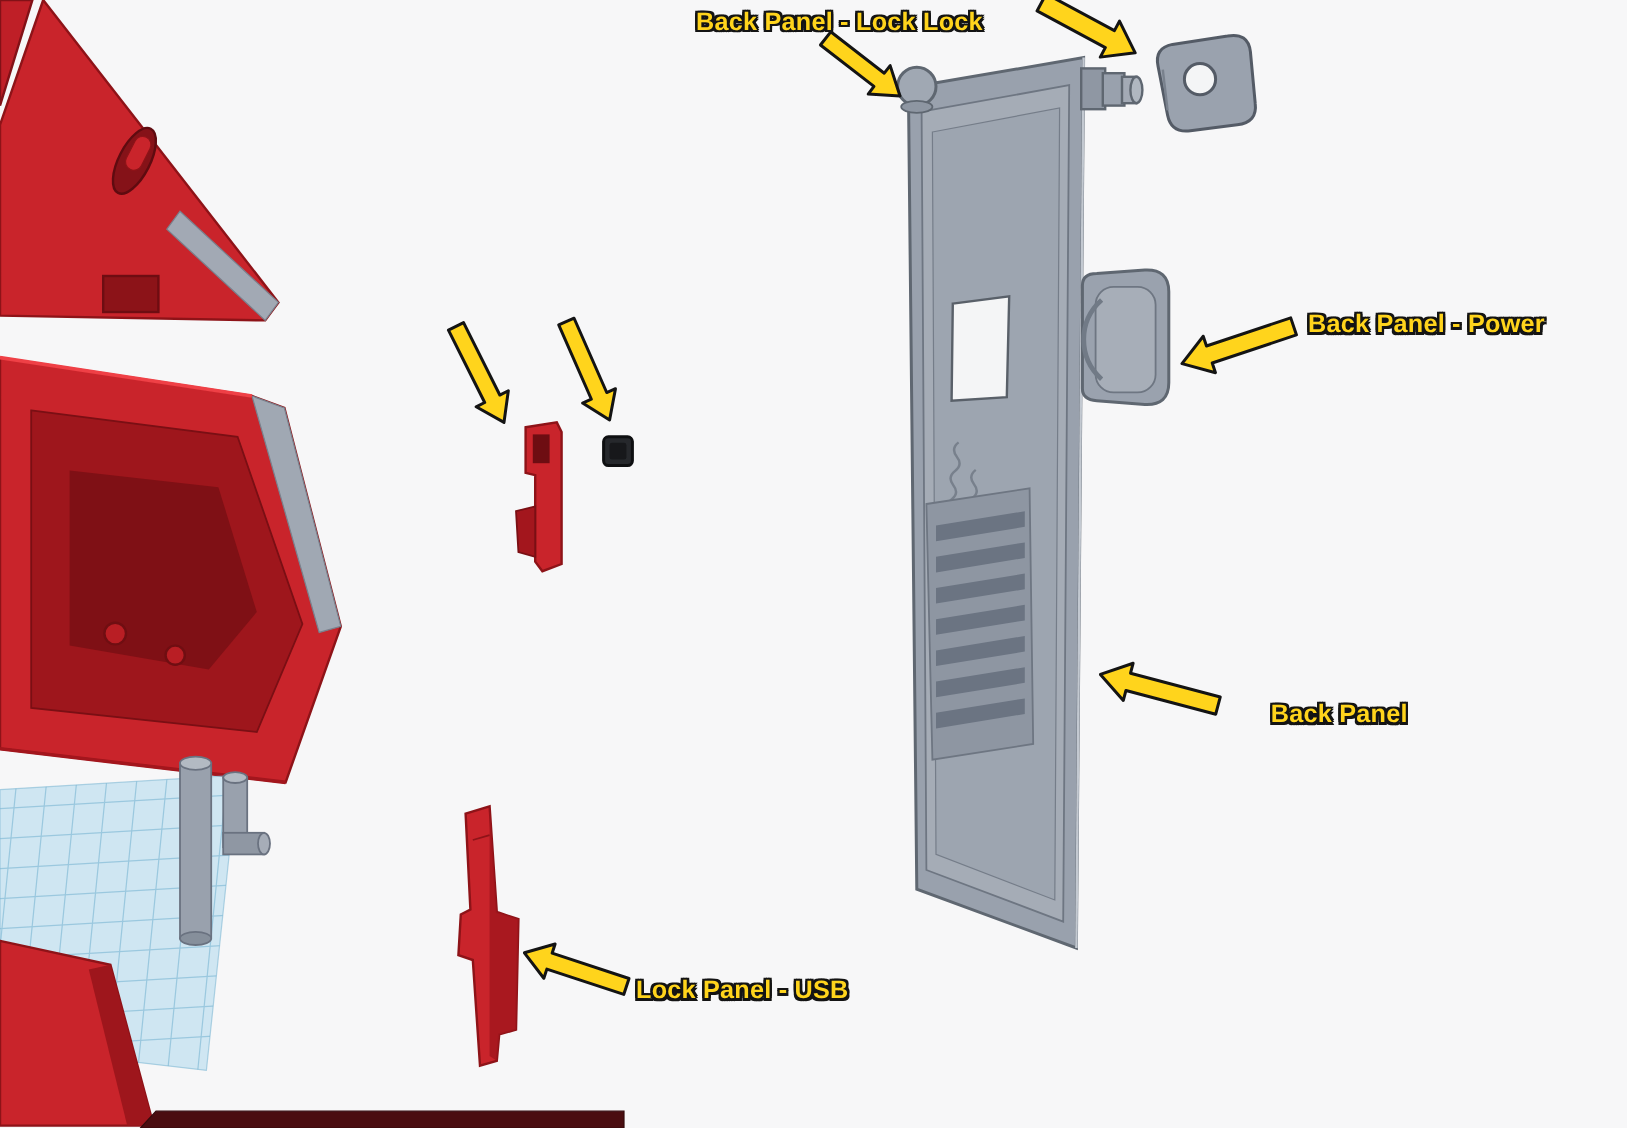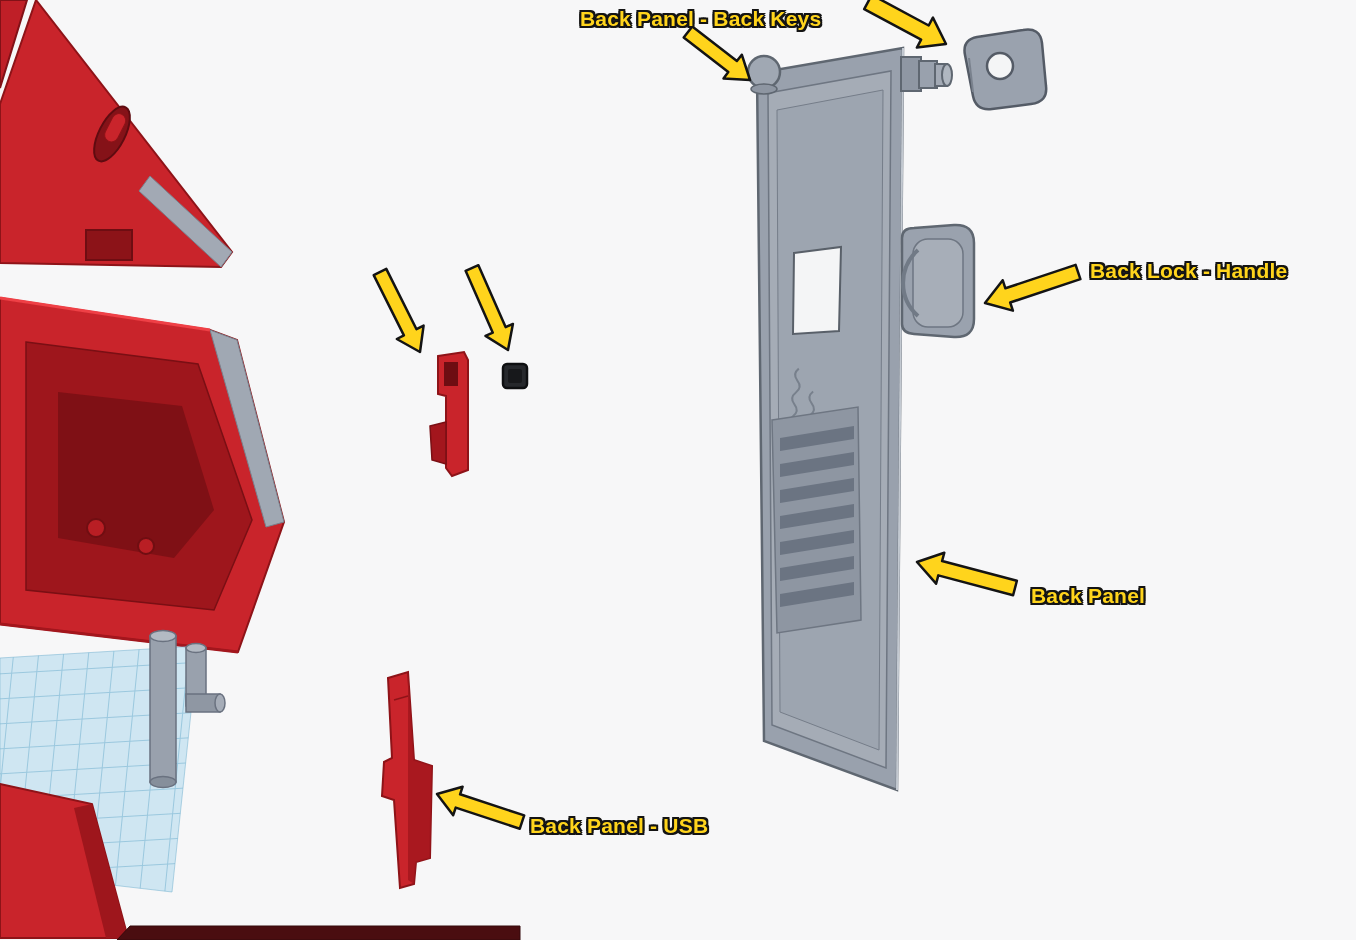--- a/index.html
+++ b/index.html
@@ -19,21 +19,21 @@
     white-space:nowrap;
     text-shadow:
       -2px -2px 0 #141414, 2px -2px 0 #141414,
       -2px  2px 0 #141414, 2px  2px 0 #141414,
       -2px  0   0 #141414, 2px  0   0 #141414,
        0   -2px 0 #141414, 0    2px 0 #141414;
   }
   #lbl-lock-keys{left:580px;top:7px;}
   #lbl-power-volume{left:310px;top:244px;}
   #lbl-handle{left:1090px;top:259px;}
-  #lbl-back-panel{left:1031px;top:584px;text-align:right;}
+  #lbl-back-panel{left:1059px;top:584px;text-align:right;}
   #lbl-usb{left:530px;top:814px;}
 </style>
 </head>
 <body>
 
 <div class="stage">
 
   <svg class="scene-svg" width="1356" height="940" viewBox="0 0 1356 940">
 
     <defs>
@@ -169,17 +169,17 @@
       <polygon points="683.7,37.5 728.3,72 723.5,78.4 750,80 741.8,54.7 736.9,61 692.3,26.5"></polygon>
       <polygon points="864.2,9.1 921.1,39.7 916.9,47.6 946,44 932.9,17.6 928.7,25.5 871.8,-5.1"></polygon>
       <polygon points="373.7,275.1 403.9,335.4 396.8,339 420,352 423.6,325.6 416.5,329.2 386.3,268.9"></polygon>
       <polygon points="465.6,270.8 492.8,332.7 485.5,335.9 508,350 512.9,323.9 505.6,327.1 478.4,265.2"></polygon>
       <polygon points="1075.6,264.9 1005.4,288.3 1002.7,280.2 985,303 1012.9,310.6 1010.2,302.5 1080.4,279.1"></polygon>
       <polygon points="1016.9,580.8 942.1,561 944.3,552.7 917,562 936.1,583.7 938.3,575.4 1013.1,595.2"></polygon>
       <polygon points="524.2,815.4 460.1,794.3 462.6,786.7 437,794 453.2,815.2 455.7,807.6 519.8,828.7"></polygon>
     </g>
   </svg>
 
-  <div class="label" id="lbl-lock-keys">Back Panel - Back Keys</div>
-  <div class="label" id="lbl-handle">Back Lock - Handle</div>
+  <div class="label" id="lbl-lock-keys">Back Panel - Lock Lock</div>
+  <div class="label" id="lbl-handle">Back Panel - Power</div>
   <div class="label" id="lbl-back-panel">Back Panel</div>
-  <div class="label" id="lbl-usb">Back Panel - USB</div>
+  <div class="label" id="lbl-usb">Lock Panel - USB</div>
 </div>
 
 </body></html>

